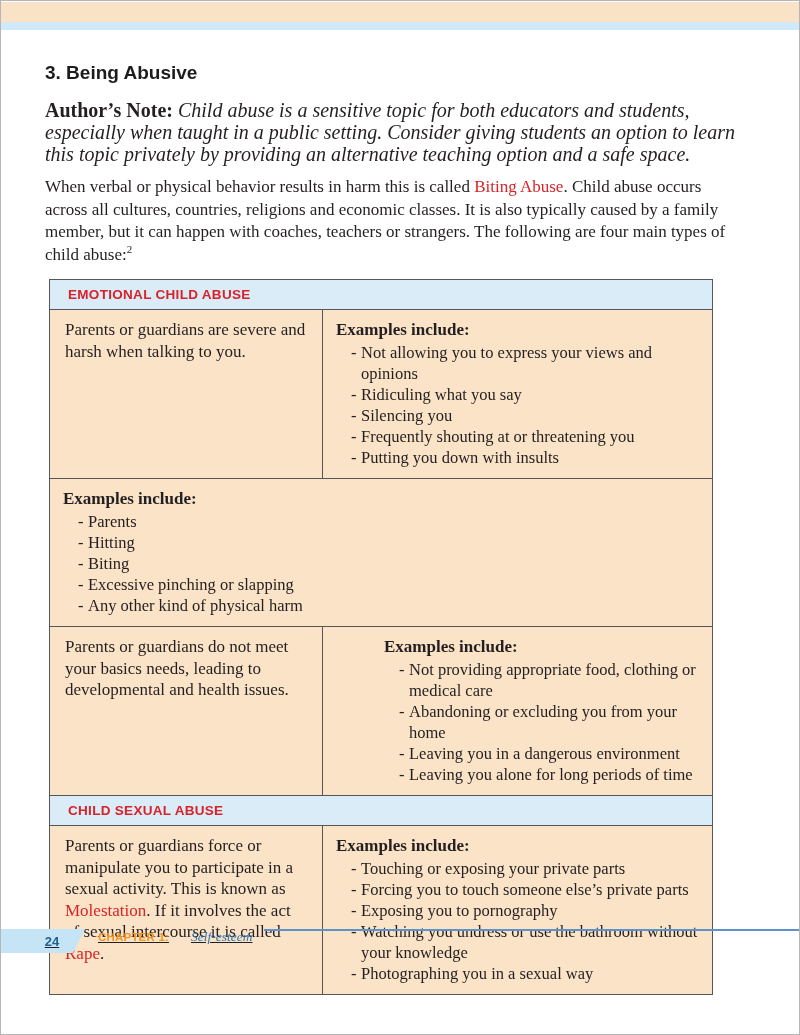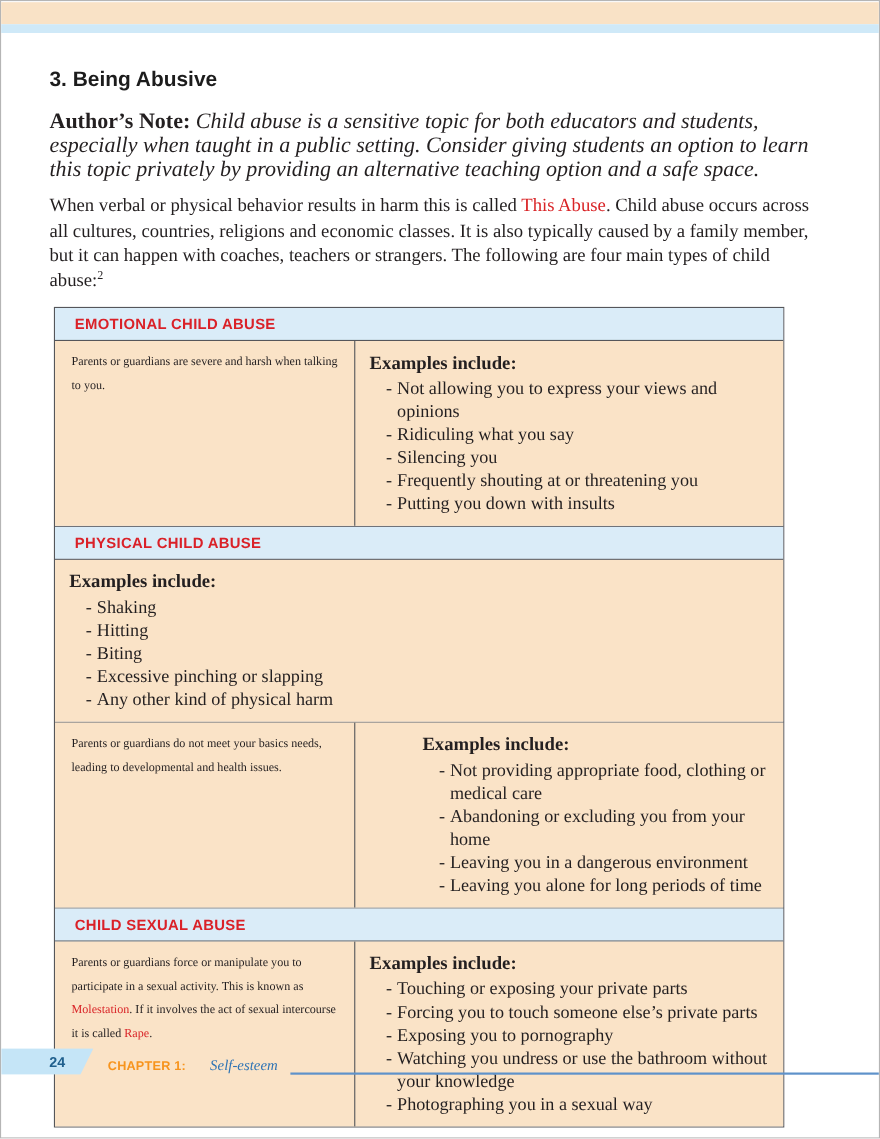--- a/index.html
+++ b/index.html
@@ -56,35 +56,35 @@
   .abuse-section:nth-of-type(1) .section-body{min-height:156px;}
   .abuse-section:nth-of-type(2) .section-body{min-height:129px;}
   .abuse-section:nth-of-type(3) .section-body{min-height:136px;gap:48px;}
   .abuse-section:nth-of-type(4) .section-body{min-height:166px;}
   .cell-left{
     width:273px;flex:none;
     border-right:1.5px solid #55565a;
     box-sizing:border-box;
     padding:9px 14px 10px 15px;
   }
-  .desc{margin:0;font-size:11px;line-height:21.5px;}
+  .desc{margin:0;font-size:17px;line-height:21.5px;}
   .cell-right{flex:1;padding:9px 14px 10px 13px;}
   .examples-label{margin:0;font-weight:bold;font-size:17px;line-height:22px;}
   .examples-list{margin-top:1px;}
   .example-item{
     display:flex;margin-left:15px;
     font-size:16.5px;line-height:21px;
   }
   .dash{flex:none;width:10px;}
   .item-text{flex:1;}
 
   
   .footer{
-    position:absolute;left:0;right:0;top:952px;height:24px;
-    display:flex;align-items:flex-end;
+    position:absolute;left:0;right:0;top:928px;height:24px;
+    display:flex;align-items:flex-start;text-decoration:underline;
   }
   .page-number-tab{
     width:84px;height:24px;flex:none;
     background:#c5e5f7;
     clip-path:polygon(0 0,100% 0,calc(100% - 12px) 100%,0 100%);
     display:flex;align-items:center;justify-content:center;
     padding-left:18px;box-sizing:border-box;
     font-family:"Liberation Sans", sans-serif;
     font-weight:bold;font-size:13px;color:#20608e;
   }
@@ -106,21 +106,21 @@
 <div class="page">
 
   <div class="topbar-peach"></div>
   <div class="topbar-blue"></div>
 
   <div class="content">
     <h1 class="page-title">3. Being Abusive</h1>
 
     <p class="authors-note"><span class="note-label">Author’s Note:</span> <span class="note-text">Child abuse is a sensitive topic for both educators and students, especially when taught in a public setting. Consider giving students an option to learn this topic privately by providing an alternative teaching option and a safe space.</span></p>
 
-    <p class="intro"><span>When verbal or physical behavior results in harm this is called </span><span class="red">This Abuse</span><span>. Child abuse occurs across all cultures, countries, religions and economic classes. It is also typically caused by a family member, but it can happen with coaches, teachers or strangers. The following are four main types of child abuse:</span><sup>2</sup></p>
+    <p class="intro"><span>When verbal or physical behavior results in harm this is called </span><span class="red">Biting Abuse</span><span>. Child abuse occurs across all cultures, countries, religions and economic classes. It is also typically caused by a family member, but it can happen with coaches, teachers or strangers. The following are four main types of child abuse:</span><sup>2</sup></p>
 
     <div class="abuse-table">
   <section class="abuse-section">
     <div class="section-heading">
             <span class="heading-text">EMOTIONAL CHILD ABUSE</span>
           </div>
     <div class="section-body">
       <div class="cell-left">
         <p class="desc"><span>Parents or guardians are severe and harsh when talking to you.</span></p>
       </div>
@@ -146,30 +146,27 @@
                 <div class="example-item">
                   <span class="dash">-</span>
                   <span class="item-text">Putting you down with insults</span>
                 </div>
               </div>
       </div>
     </div>
   </section>
 
   <section class="abuse-section">
-    <div class="section-heading">
-            <span class="heading-text">PHYSICAL CHILD ABUSE</span>
-          </div>
-    <div class="section-body">
-      <div class="cell-right">
-        <p class="examples-label">Examples include:</p>
-        <div class="examples-list">
-                <div class="example-item">
-                  <span class="dash">-</span>
-                  <span class="item-text">Shaking</span>
+    <div class="section-body">
+      <div class="cell-right">
+        <p class="examples-label">Examples include:</p>
+        <div class="examples-list">
+                <div class="example-item">
+                  <span class="dash">-</span>
+                  <span class="item-text">Parents</span>
                 </div>
                 <div class="example-item">
                   <span class="dash">-</span>
                   <span class="item-text">Hitting</span>
                 </div>
                 <div class="example-item">
                   <span class="dash">-</span>
                   <span class="item-text">Biting</span>
                 </div>
                 <div class="example-item">

